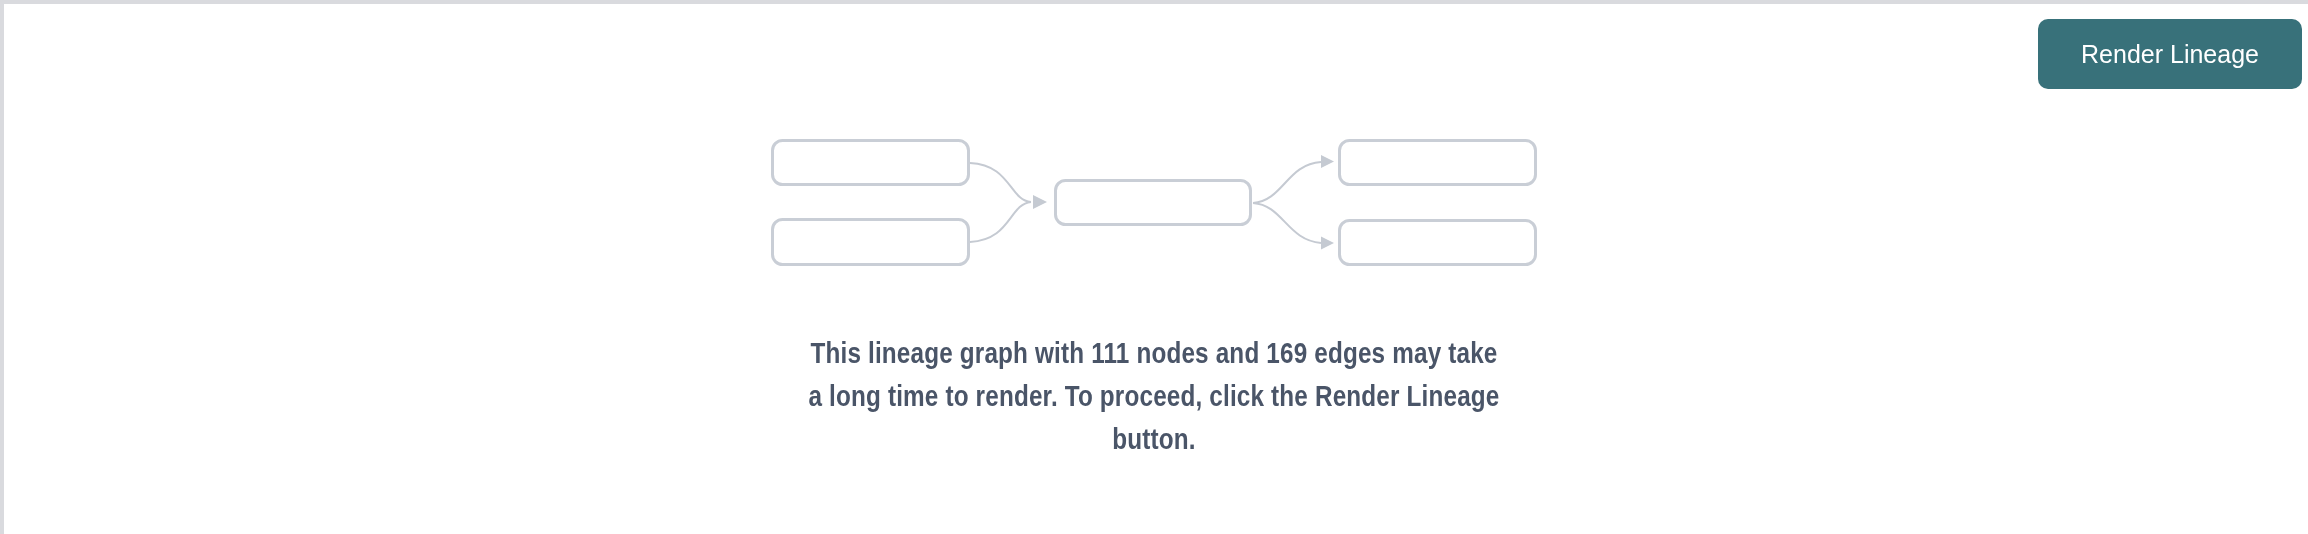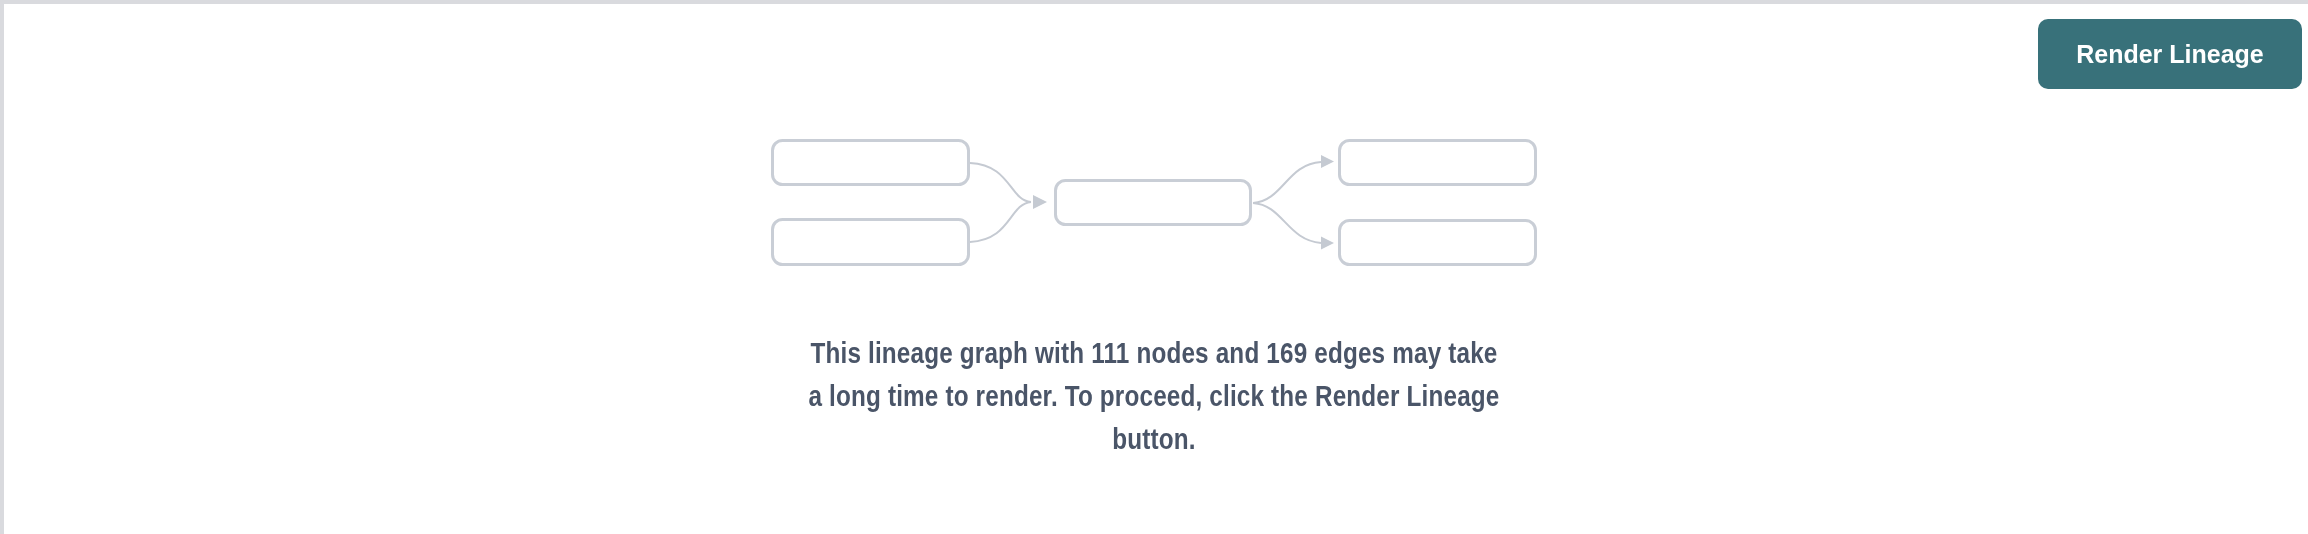--- a/index.html
+++ b/index.html
@@ -32,21 +32,21 @@
     top: 19px;
     right: 6px;
     width: 264px;
     height: 70px;
     border: none;
     border-radius: 10px;
     background: var(--button-bg, #38717a);
     color: var(--button-text, #ffffff);
     font-family: "Liberation Sans", sans-serif;
     font-size: 25px;
-    font-weight: 700;
+    font-weight: 400;
     cursor: pointer;
   }
   .graph-illustration {
     position: absolute;
     left: 771px;
     top: 139px;
     width: 766px;
     height: 129px;
   }
   .graph-illustration .box {

